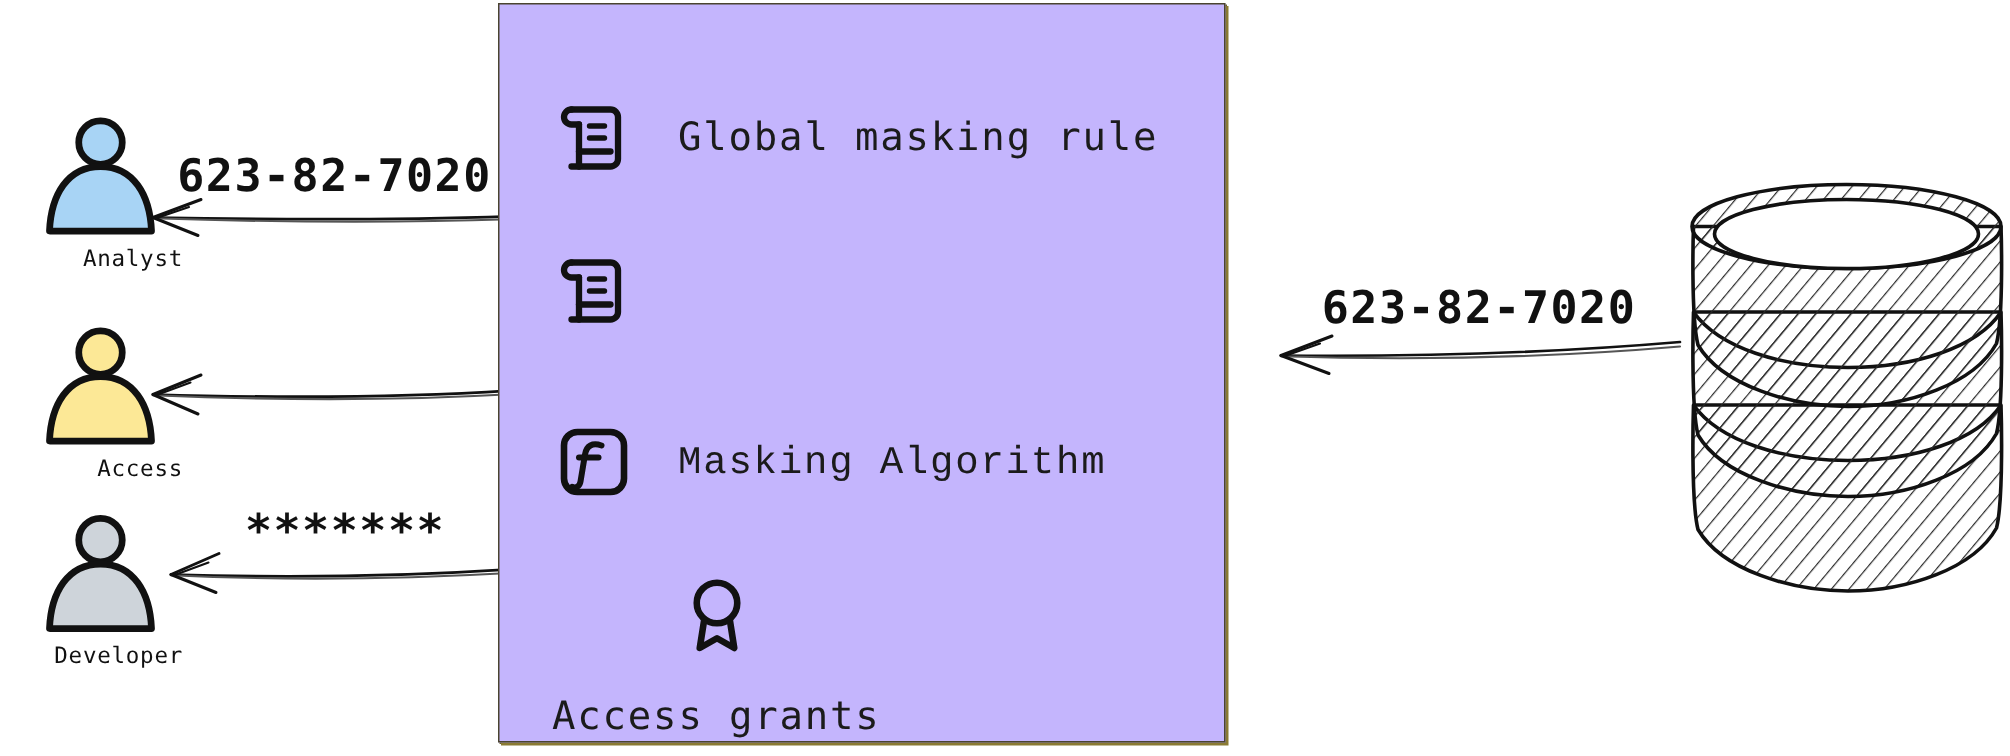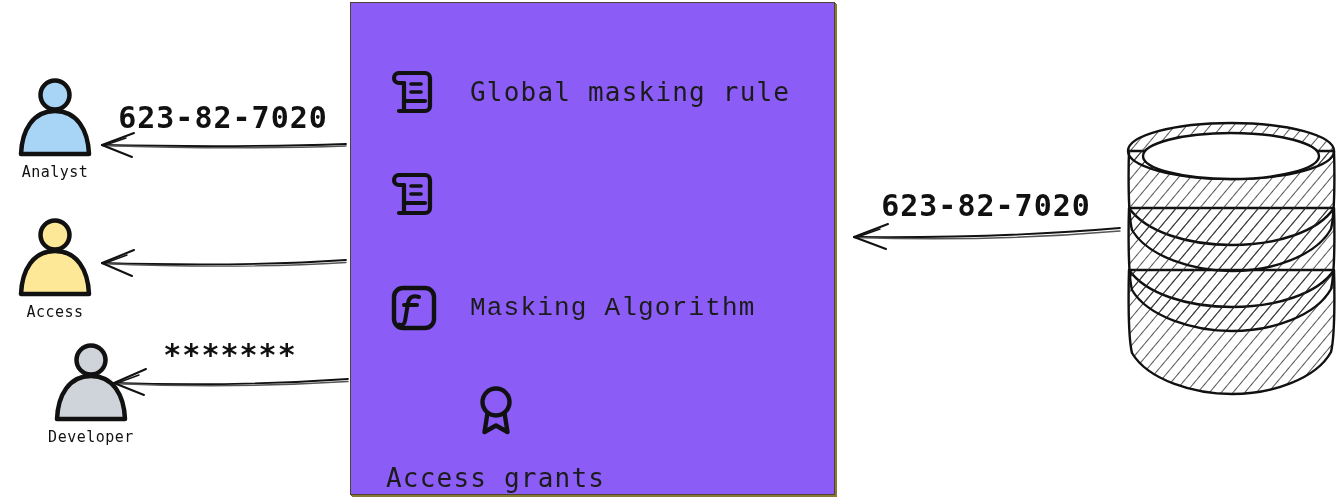--- a/index.html
+++ b/index.html
@@ -13,39 +13,39 @@
     position: relative;
     overflow: hidden;
     font-family: "DejaVu Sans Mono", "Liberation Mono", monospace;
     color: #111111;
   }
 
   
   .actor {
     position: absolute;
     width: 110px;
-    text-align: center;
-    left: 0px;
+    text-align: right;
+    left: 12px;
   }
   .actor-figure {
     width: 110px;
     height: 86px;
     display: block;
   }
   .actor-label {
     font-size: 15px;
     letter-spacing: 0.5px;
     line-height: 1;
     color: #111111;
     margin-top: 1px;
     white-space: nowrap;
   }
   #actor-analyst  { top: 78px;  }
   #actor-support  { top: 218px; }
-  #actor-developer{ top: 343px; margin-left: 36px; }
+  #actor-developer{ top: 343px; }
 
   
   .flow {
     position: absolute;
     height: 62px;
   }
   .flow-arrow { display: block; }
   .flow-label {
     position: absolute;
     left: 0;
@@ -59,25 +59,25 @@
     color: #111111;
   }
   #flow-analyst   { left: 98px;  top: 100px; width: 250px; }
   #flow-support   { left: 98px;  top: 218px; width: 250px; }
   #flow-developer { left: 110px; top: 337px; width: 240px; }
   #flow-db        { left: 850px; top: 188px; width: 272px; }
 
   
   #policy-panel {
     position: absolute;
-    left: 350px;
+    left: 332px;
     top: 2px;
     width: 483px;
     height: 491px;
-    background: #8b5cf6;
+    background: #c4b5fd;
     box-shadow: 2px 2px 0 0 #8a7a33, 1px 1px 0 0 #6b5f28;
     border: 1.5px solid #4a4430;
   }
   .policy-list {
     position: absolute;
     left: 0; top: 0;
     width: 100%; height: 100%;
   }
   .policy-row {
     position: absolute;

